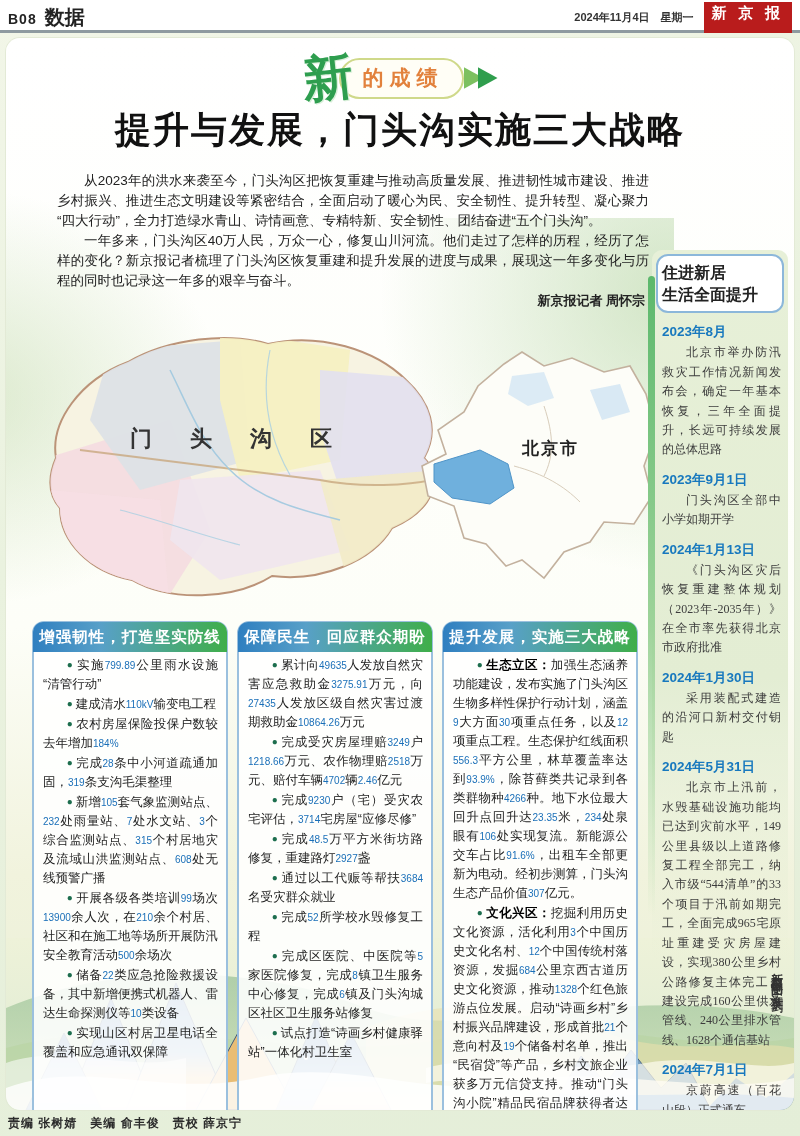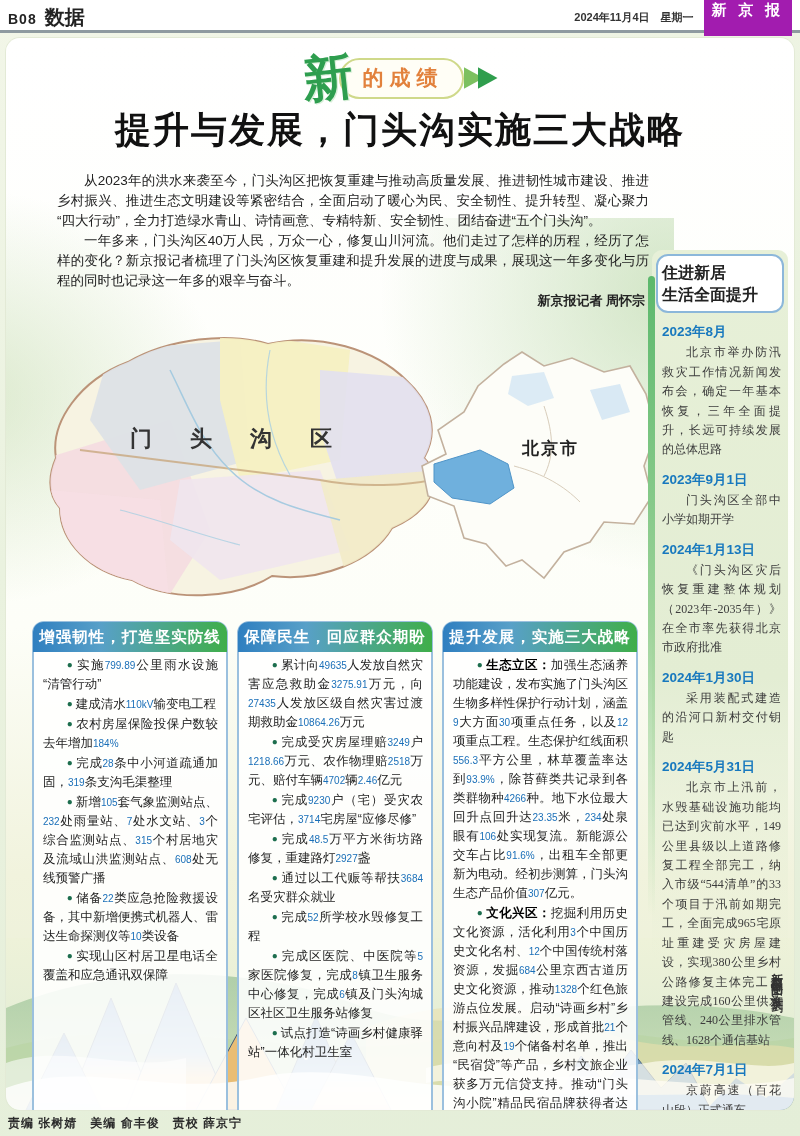--- a/index.html
+++ b/index.html
@@ -9,21 +9,21 @@
     background:linear-gradient(160deg,#f2f6e8 0%,#eaf2df 40%,#e4eed8 100%);
     position:relative; color:#1a1a1a;
   }
   
   .masthead { height:30px; display:flex; align-items:center; justify-content:space-between; padding:4px 8px 0 8px; background:#fff; }
   .mh-left { display:flex; align-items:baseline; gap:8px; }
   .mh-page { font-size:14px; font-weight:bold; color:#222; letter-spacing:1px; }
   .mh-section { font-size:20px; font-weight:bold; color:#222; }
   .mh-right { display:flex; align-items:center; gap:10px; }
   .mh-date { font-size:11px; color:#333; font-weight:bold; }
-  .mh-brand { background:#a21caf; color:#fff; font-family:"Liberation Serif", serif; font-weight:bold; font-size:15px; padding:2px 8px 16px; letter-spacing:4px; }
+  .mh-brand { background:#b91c1c; color:#fff; font-family:"Liberation Serif", serif; font-weight:bold; font-size:15px; padding:2px 8px 10px; letter-spacing:4px; }
   .mh-rule { height:3px; background:#8e9aa0; margin:0; }
   
   .sheet { position:absolute; left:6px; top:38px; width:788px; height:1072px;
     background:linear-gradient(180deg,#ffffff 0%,#fdfef8 55%,#f1f3dd 78%,#e8efd6 100%);
     border-radius:14px; overflow:hidden; box-shadow:0 0 0 1px #e3ead6; }
   .wash { position:absolute; pointer-events:none; }
   .wash.tl { left:-40px; top:150px; width:260px; height:420px; background:radial-gradient(ellipse at 0% 50%, rgba(178,208,150,.45), transparent 70%); }
   .wash.tr { right:120px; top:180px; width:320px; height:380px; background:radial-gradient(ellipse at 100% 20%, rgba(166,204,144,.5), transparent 65%); }
   
   .title-area { text-align:center; padding-top:14px; position:relative; z-index:2; }
@@ -143,20 +143,21 @@
   <div class="columns">
     <div class="col">
       <div class="col-header">增强韧性，打造坚实防线</div>
       <div class="col-body">
 
       <p><span class="bullet">●</span><span>实施<span class="num">799.89</span>公里雨水设施“清管行动”</span></p>
           <p><span class="bullet">●</span><span>建成清水<span class="num">110kV</span>输变电工程</span></p>
           <p><span class="bullet">●</span><span>农村房屋保险投保户数较去年增加<span class="num">184%</span></span></p>
           <p><span class="bullet">●</span><span>完成<span class="num">28</span>条中小河道疏通加固，<span class="num">319</span>条支沟毛渠整理</span></p>
           <p><span class="bullet">●</span><span>新增<span class="num">105</span>套气象监测站点、<span class="num">232</span>处雨量站、<span class="num">7</span>处水文站、<span class="num">3</span>个综合监测站点、<span class="num">315</span>个村居地灾及流域山洪监测站点、<span class="num">608</span>处无线预警广播</span></p>
+          <p><span class="bullet">●</span><span>开展各级各类培训<span class="num">99</span>场次<span class="num">13900</span>余人次，在<span class="num">210</span>余个村居、社区和在施工地等场所开展防汛安全教育活动<span class="num">500</span>余场次</span></p>
           <p><span class="bullet">●</span><span>储备<span class="num">22</span>类应急抢险救援设备，其中新增便携式机器人、雷达生命探测仪等<span class="num">10</span>类设备</span></p>
           <p><span class="bullet">●</span><span>实现山区村居卫星电话全覆盖和应急通讯双保障</span></p>
         </div>
     </div>
     <div class="col">
       <div class="col-header">保障民生，回应群众期盼</div>
       <div class="col-body">
 
       <p><span class="bullet">●</span><span>累计向<span class="num">49635</span>人发放自然灾害应急救助金<span class="num">3275.91</span>万元，向<span class="num">27435</span>人发放区级自然灾害过渡期救助金<span class="num">10864.26</span>万元</span></p>
           <p><span class="bullet">●</span><span>完成受灾房屋理赔<span class="num">3249</span>户<span class="num">1218.66</span>万元、农作物理赔<span class="num">2518</span>万元、赔付车辆<span class="num">4702</span>辆<span class="num">2.46</span>亿元</span></p>

